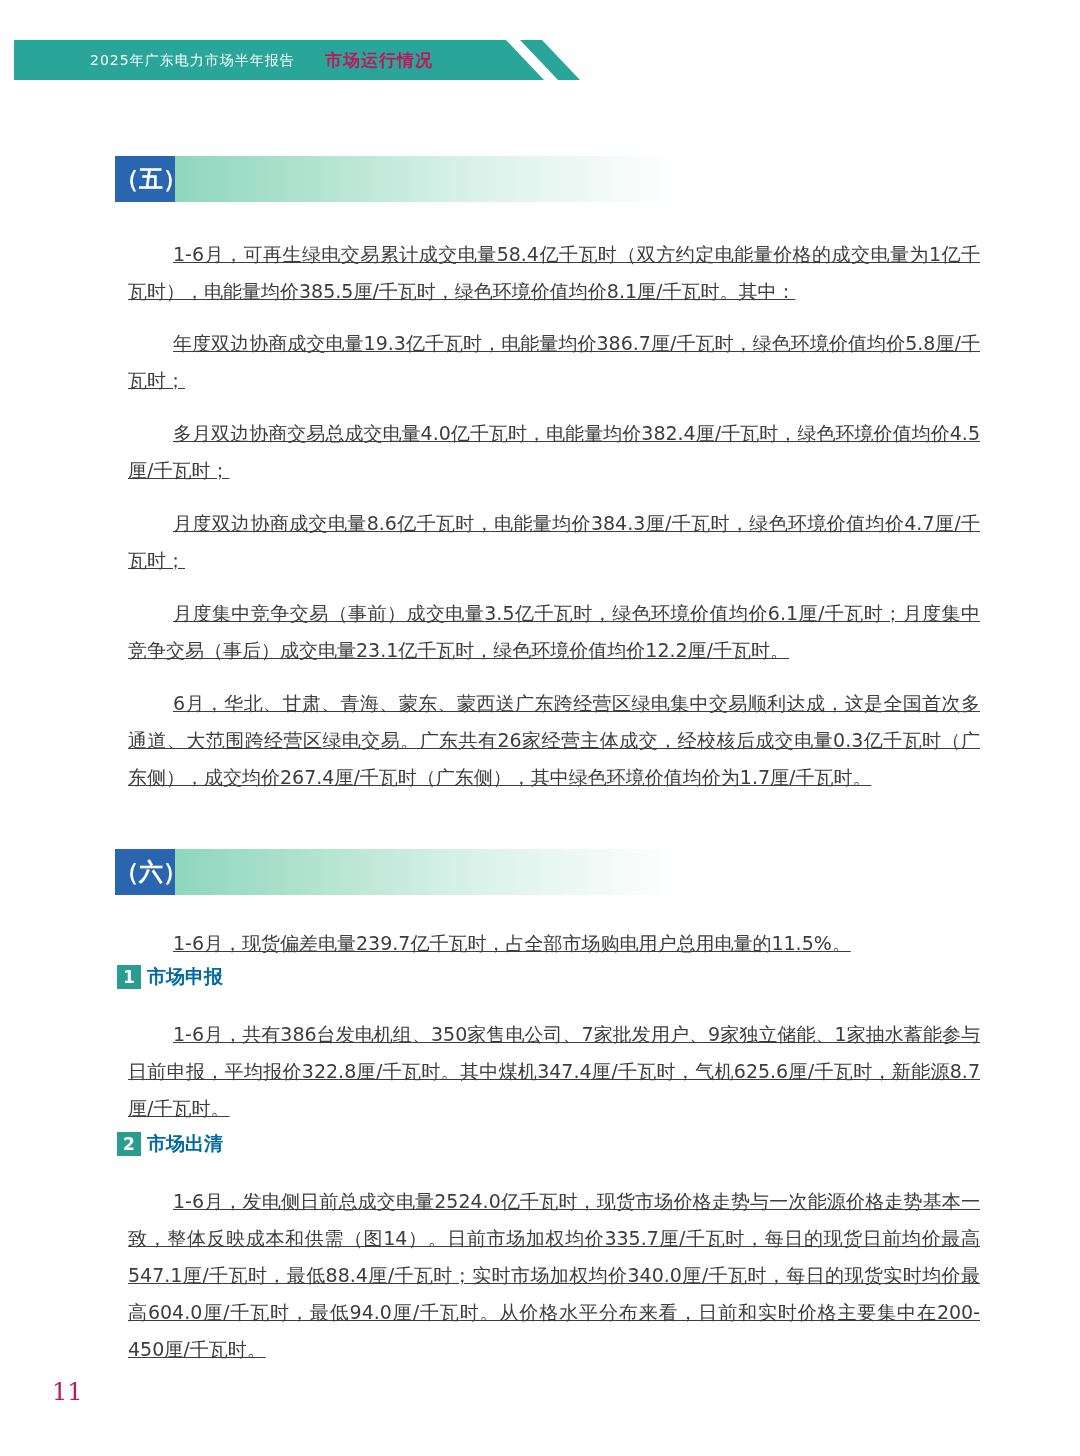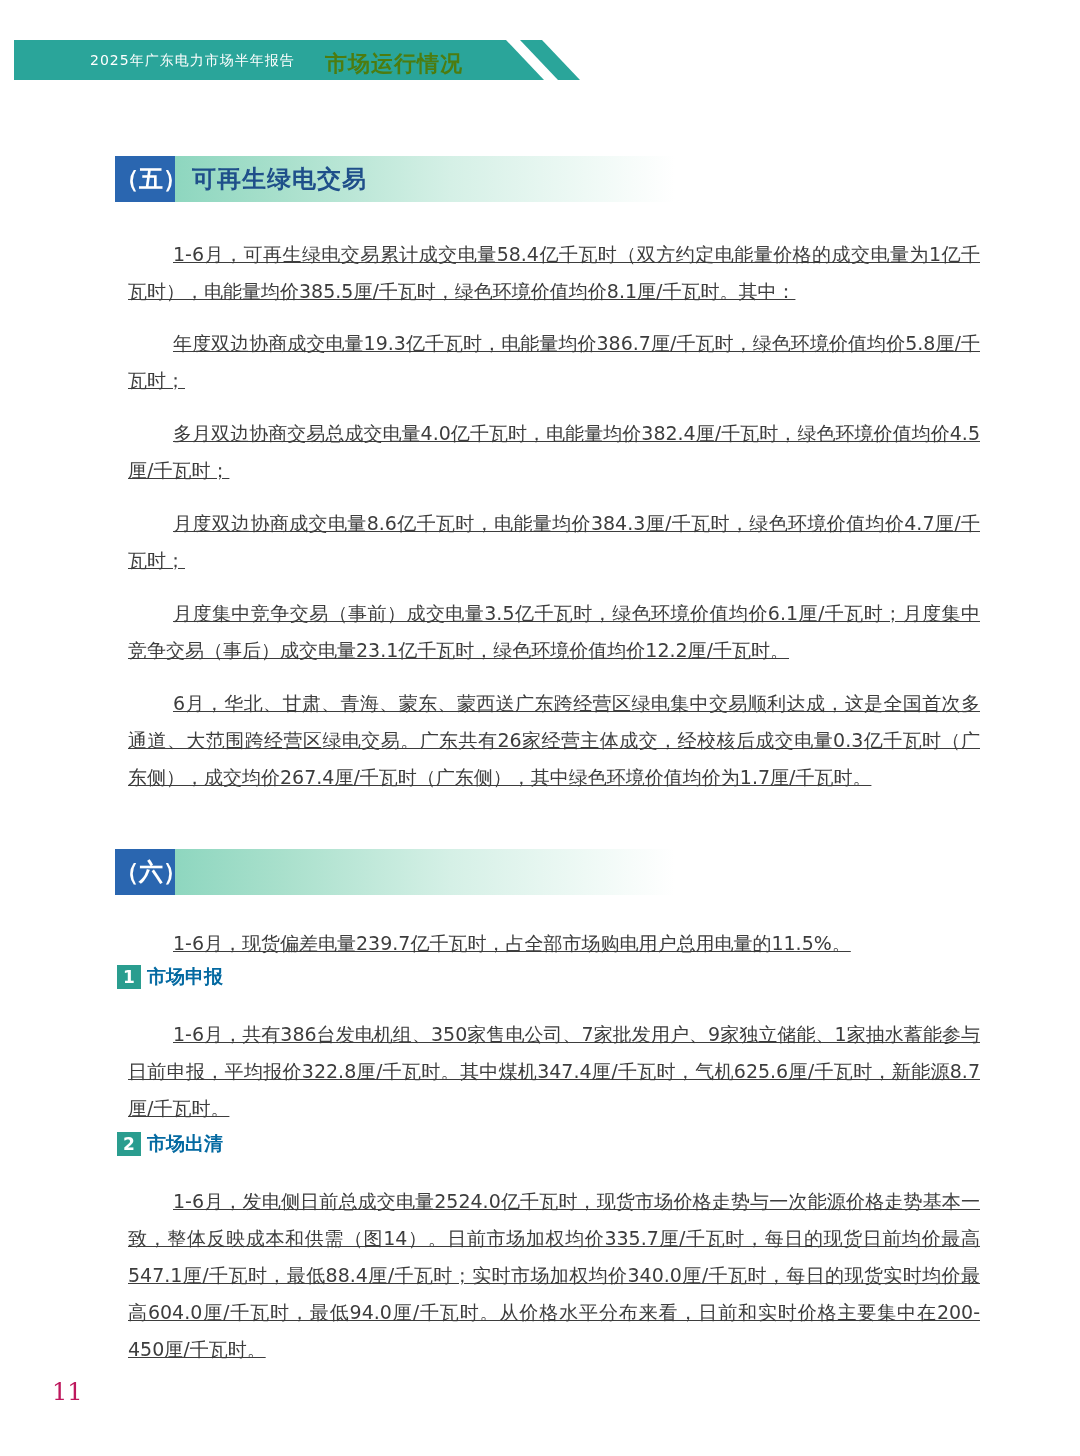--- a/index.html
+++ b/index.html
@@ -9,21 +9,21 @@
   }
   
   .banner {
     position: absolute; left: 14px; top: 40px; width: 562px; height: 24px;
   }
   .banner svg { position: absolute; left: 0; top: 0; }
   .banner-sub {
     position: absolute; left: 76px; top: 12px; font-size: 14px; color: #ffffff; letter-spacing: 1px;
   }
   .banner-title {
-    position: absolute; left: 311px; top: 9px; font-size: 22px; font-weight: bold; color: #4d7c0f; letter-spacing: 1px;
+    position: absolute; left: 311px; top: 9px; font-size: 17px; font-weight: bold; color: #be185d; letter-spacing: 1px;
   }
   
   .section-head {
     position: absolute; left: 115px; height: 46px; width: 560px;
     background: linear-gradient(90deg, #7fd1b8 0%, #a9e0cc 30%, #d5f0e6 60%, rgba(255,255,255,0) 100%);
   }
   .section-num {
     position: absolute; left: 0; top: 0; width: 60px; height: 46px; background: #2a66b0;
     color: #ffffff; font-size: 24px; font-weight: bold; line-height: 46px; text-align: center;
   }
@@ -55,21 +55,20 @@
   <svg width="568" height="40">
     <polygon points="0,0 492,0 530,40 0,40" fill="#2aa59a"></polygon>
     <polygon points="506,0 528,0 566,40 544,40" fill="#2aa59a"></polygon>
   </svg>
   <span class="banner-sub">2025年广东电力市场半年报告</span>
   <span class="banner-title">市场运行情况</span>
 </div>
 
 <div class="section-head" style="top:156px;">
   <div class="section-num">（五）</div>
-  <div class="section-title">可再生绿电交易</div>
 </div>
 
 <p class="para" style="top:224px;">1-6月，可再生绿电交易累计成交电量58.4亿千瓦时（双方约定电能量价格的成交电量为1亿千瓦时），电能量均价385.5厘/千瓦时，绿色环境价值均价8.1厘/千瓦时。其中：</p>
 <p class="para" style="top:313px;">年度双边协商成交电量19.3亿千瓦时，电能量均价386.7厘/千瓦时，绿色环境价值均价5.8厘/千瓦时；</p>
 <p class="para" style="top:403px;">多月双边协商交易总成交电量4.0亿千瓦时，电能量均价382.4厘/千瓦时，绿色环境价值均价4.5厘/千瓦时；</p>
 <p class="para" style="top:493px;">月度双边协商成交电量8.6亿千瓦时，电能量均价384.3厘/千瓦时，绿色环境价值均价4.7厘/千瓦时；</p>
 <p class="para" style="top:583px;">月度集中竞争交易（事前）成交电量3.5亿千瓦时，绿色环境价值均价6.1厘/千瓦时；月度集中竞争交易（事后）成交电量23.1亿千瓦时，绿色环境价值均价12.2厘/千瓦时。</p>
 <p class="para" style="top:673px;">6月，华北、甘肃、青海、蒙东、蒙西送广东跨经营区绿电集中交易顺利达成，这是全国首次多通道、大范围跨经营区绿电交易。广东共有26家经营主体成交，经校核后成交电量0.3亿千瓦时（广东侧），成交均价267.4厘/千瓦时（广东侧），其中绿色环境价值均价为1.7厘/千瓦时。</p>
 
 <div class="section-head" style="top:849px;">

